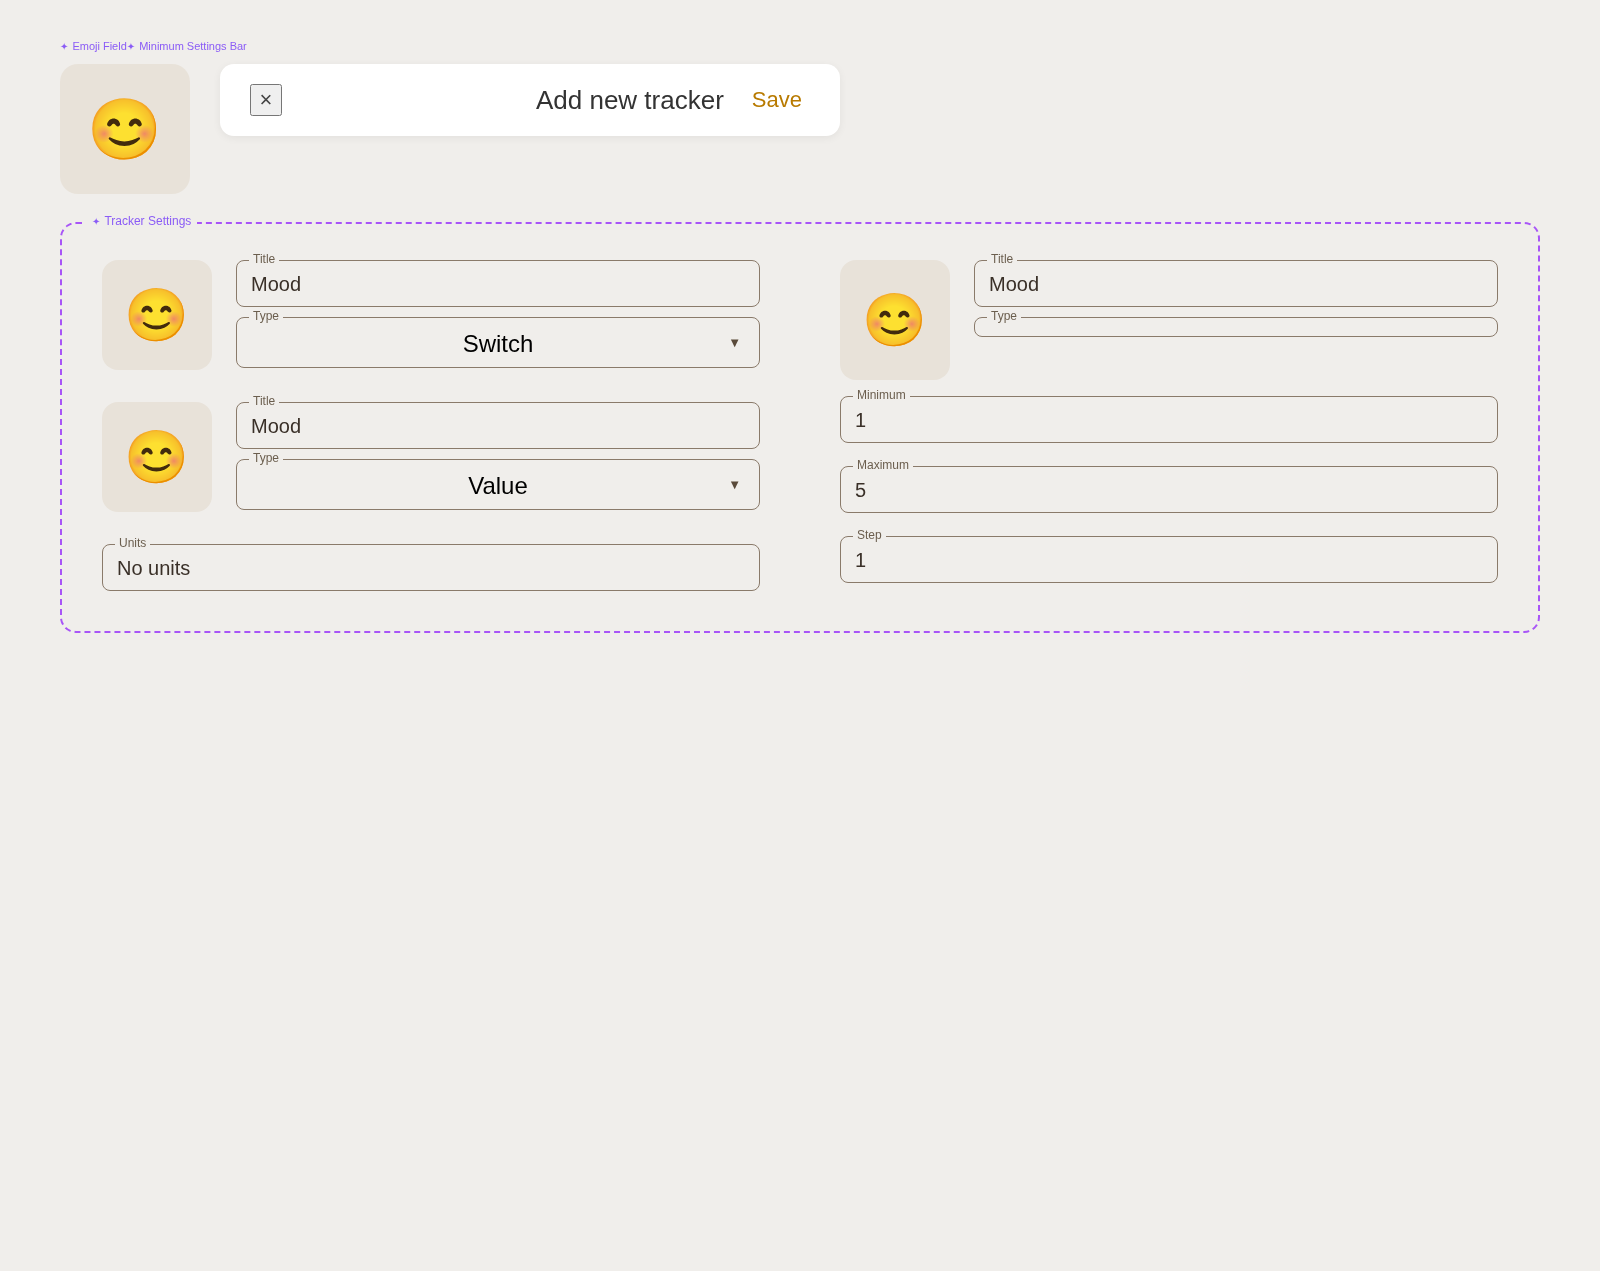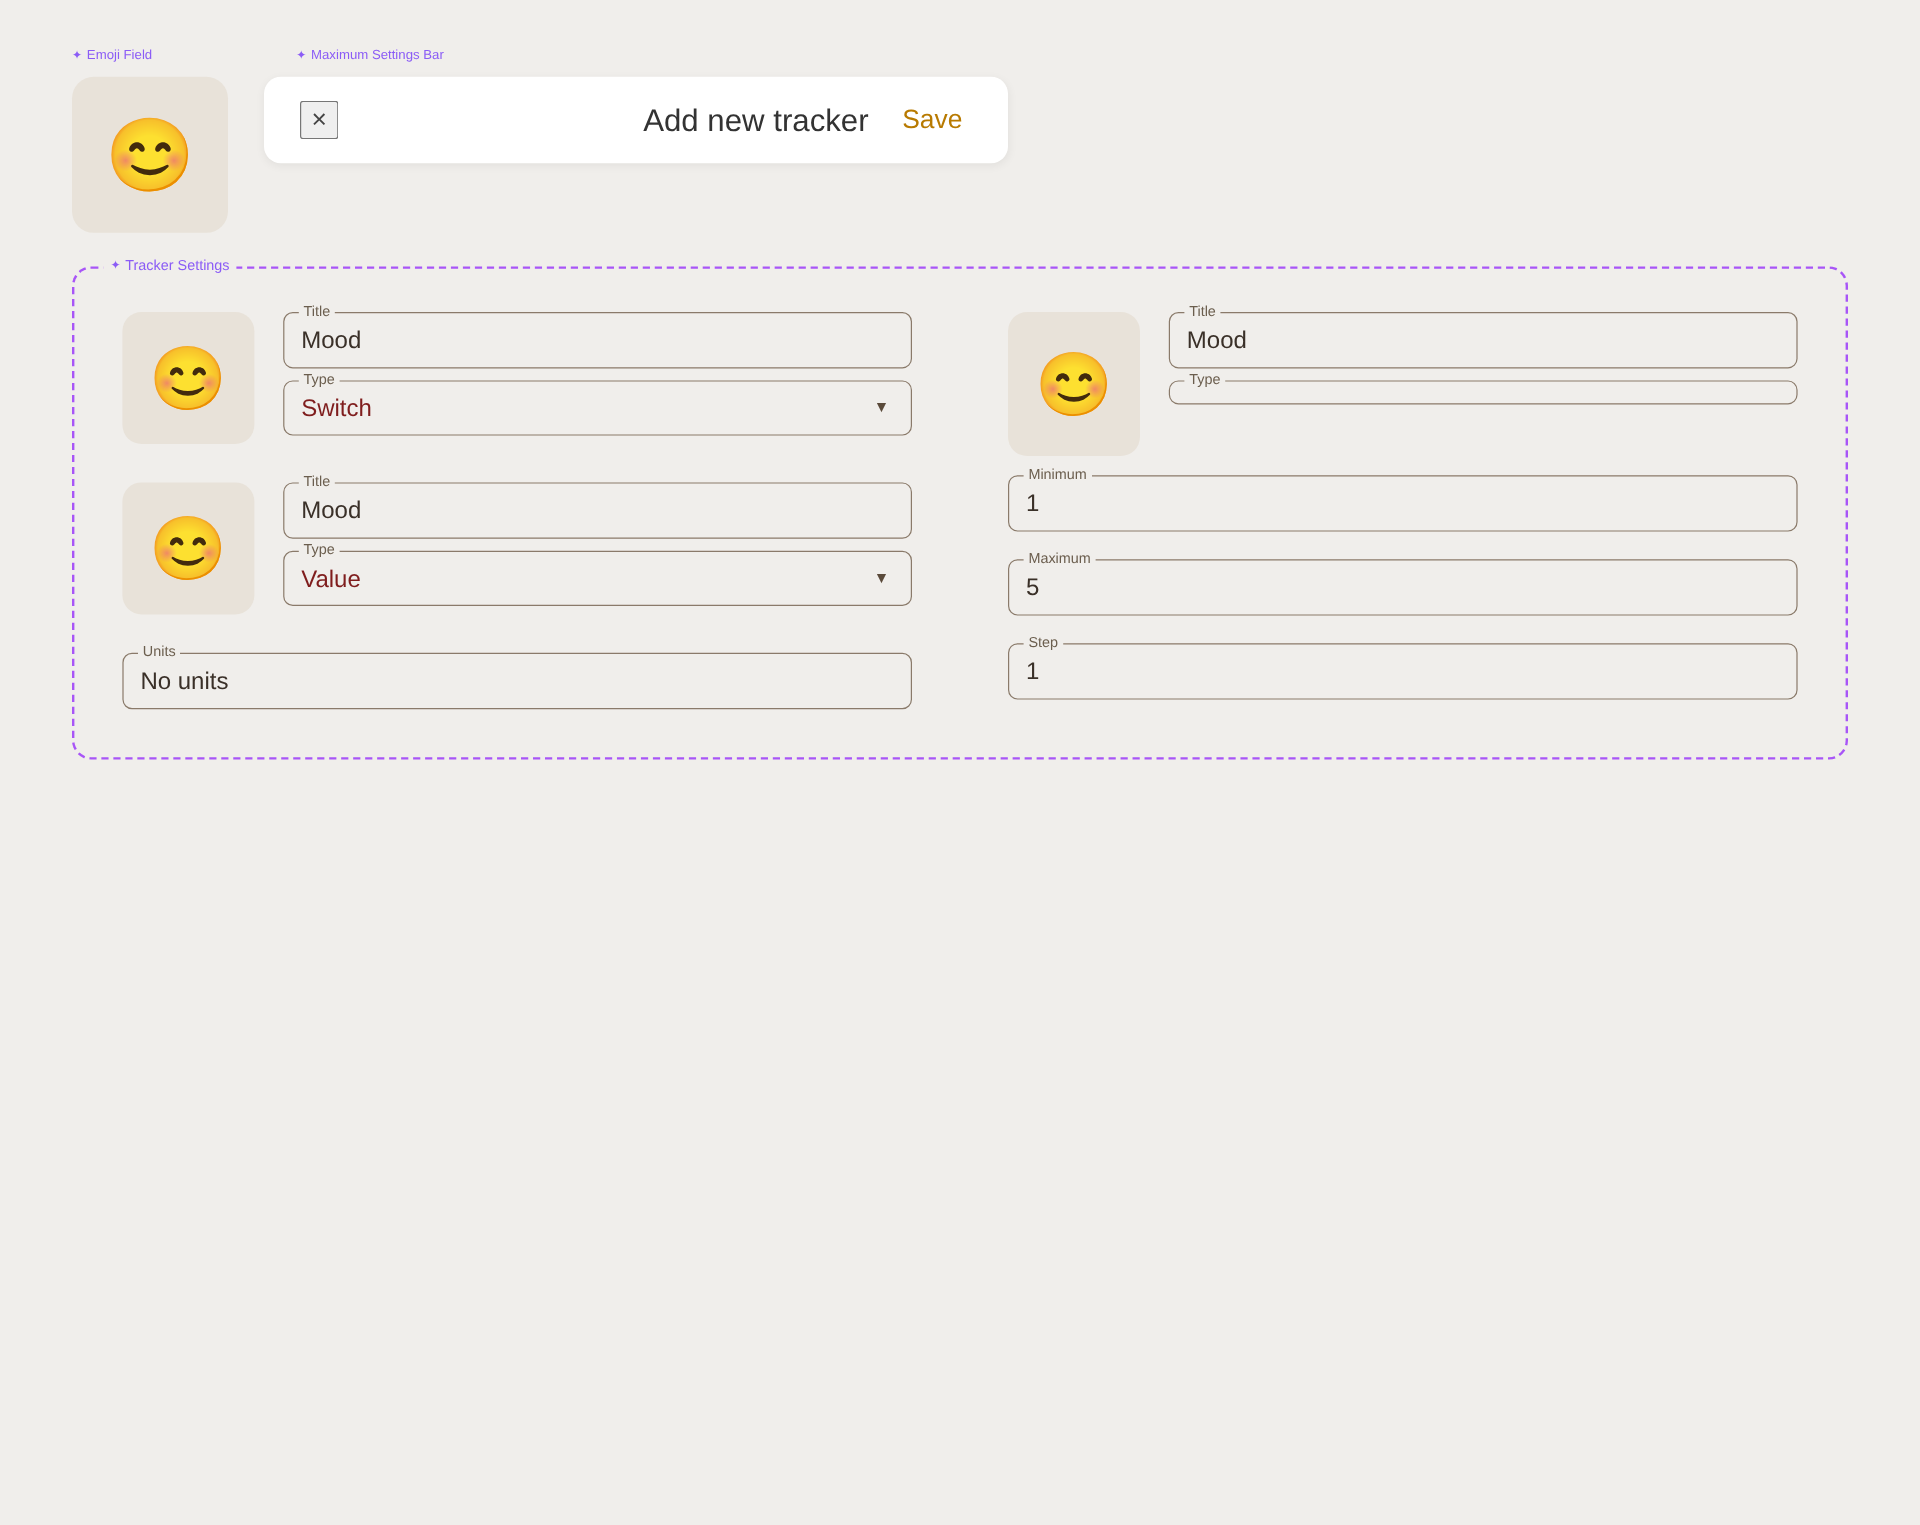--- a/index.html
+++ b/index.html
@@ -33,21 +33,20 @@
       white-space: nowrap;
     }
     .annotation-label::before {
       content: '✦';
       font-size: 10px;
     }
 
     
     .top-annotations {
       display: flex;
-      gap: 120px;
       margin-bottom: 6px;
     }
 
     
     .emoji-field-top {
       width: 130px;
       height: 130px;
       background: #e8e2d9;
       border-radius: 18px;
       display: flex;
@@ -207,30 +206,31 @@
       color: #3a3028;
       background: transparent;
       border: none;
       outline: none;
       width: 100%;
       padding-top: 4px;
       font-weight: 400;
     }
 
     .field-select {
-      font-size: 20px;
-      color: #7f1d1d;
+      font-size: 24px;
+      color: #000000;
       background: transparent;
       border: none;
       outline: none;
       width: 100%;
       padding-top: 4px;
       appearance: none;
       -webkit-appearance: none;
       cursor: pointer;
+      text-align: center;
     }
 
     .select-wrapper {
       position: relative;
     }
 
     .select-wrapper::after {
       content: '▼';
       position: absolute;
       right: 4px;
@@ -310,21 +310,21 @@
       padding-top: 4px;
     }
   </style>
 </head>
 <body>
 
 <div class="page-container">
 
   <div class="top-annotations">
     <span class="annotation-label">Emoji Field</span>
-    <span class="annotation-label">Maximum Settings Bar</span>
+    <span class="annotation-label">Minimum Settings Bar</span>
   </div>
 
   <div class="top-row">
     <div class="emoji-section">
       <div class="emoji-field-top">
         <span>😊</span>
       </div>
     </div>
     <div class="bar-section">
       <div class="tracker-settings-bar">

